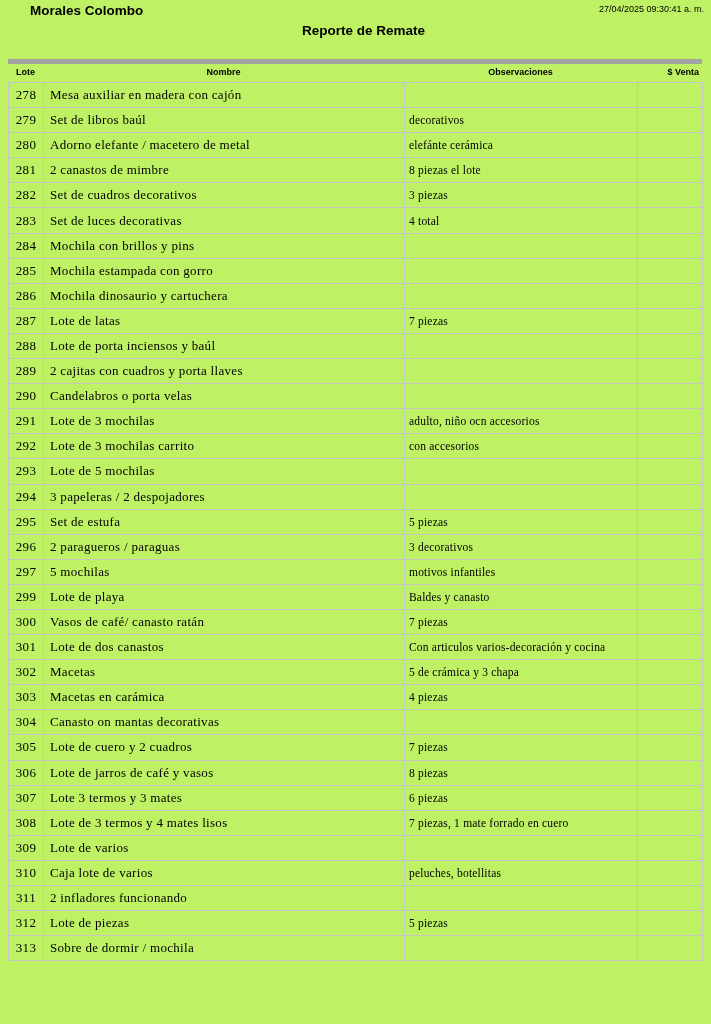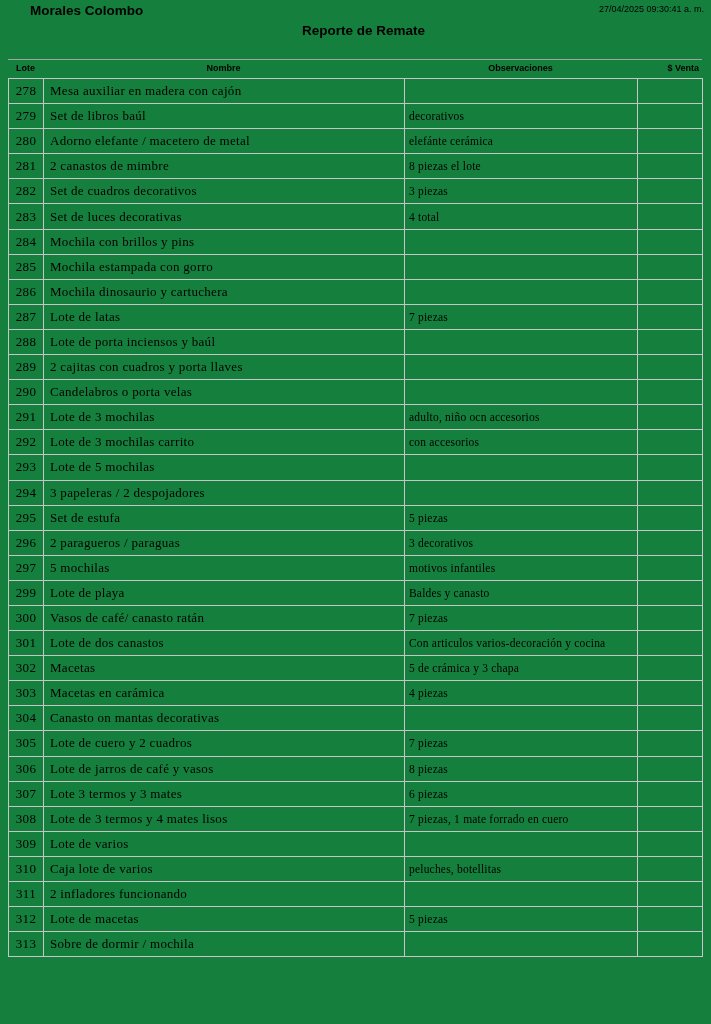--- a/index.html
+++ b/index.html
@@ -1,20 +1,20 @@
 <!DOCTYPE html>
 <html><head>
 <meta charset="utf-8">
 <style>
   html, body { margin: 0; padding: 0; background: #ffffff; }
   .page {
     position: relative;
     width: 711px;
     height: 1024px;
-    background: #15803d;
+    background: #bef264;
     font-family: "Liberation Serif", serif;
     overflow: hidden;
   }
   .company {
     position: absolute;
     left: 30px;
     top: 3px;
     font-family: "Liberation Sans", sans-serif;
     font-weight: bold;
     font-size: 13.5px;
@@ -39,21 +39,21 @@
     font-size: 13.5px;
     color: #000;
   }
   .tablewrap {
     position: absolute;
     left: 8px;
     top: 59px;
     width: 694px;
   }
   .colhead {
-    border-top: 1px solid #a3a3a3;
+    border-top: 5px solid #a3a3a3;
     display: flex;
     font-family: "Liberation Sans", sans-serif;
     font-weight: bold;
     font-size: 9px;
     color: #000;
     padding: 3px 0 5px 0;
   }
   .colhead .c-lote   { width: 35px;  text-align: center; }
   .colhead .c-nombre { width: 361px; text-align: center; }
   .colhead .c-obs    { width: 233px; text-align: center; }
@@ -311,21 +311,21 @@
             <td class="col-venta"></td>
           </tr>
           <tr>
             <td class="col-lote">311</td>
             <td class="col-nombre">2 infladores funcionando</td>
             <td class="col-observaciones"></td>
             <td class="col-venta"></td>
           </tr>
           <tr>
             <td class="col-lote">312</td>
-            <td class="col-nombre">Lote de macetas</td>
+            <td class="col-nombre">Lote de piezas</td>
             <td class="col-observaciones">5 piezas</td>
             <td class="col-venta"></td>
           </tr>
           <tr>
             <td class="col-lote">313</td>
             <td class="col-nombre">Sobre de dormir / mochila</td>
             <td class="col-observaciones"></td>
             <td class="col-venta"></td>
           </tr>
         </tbody>

